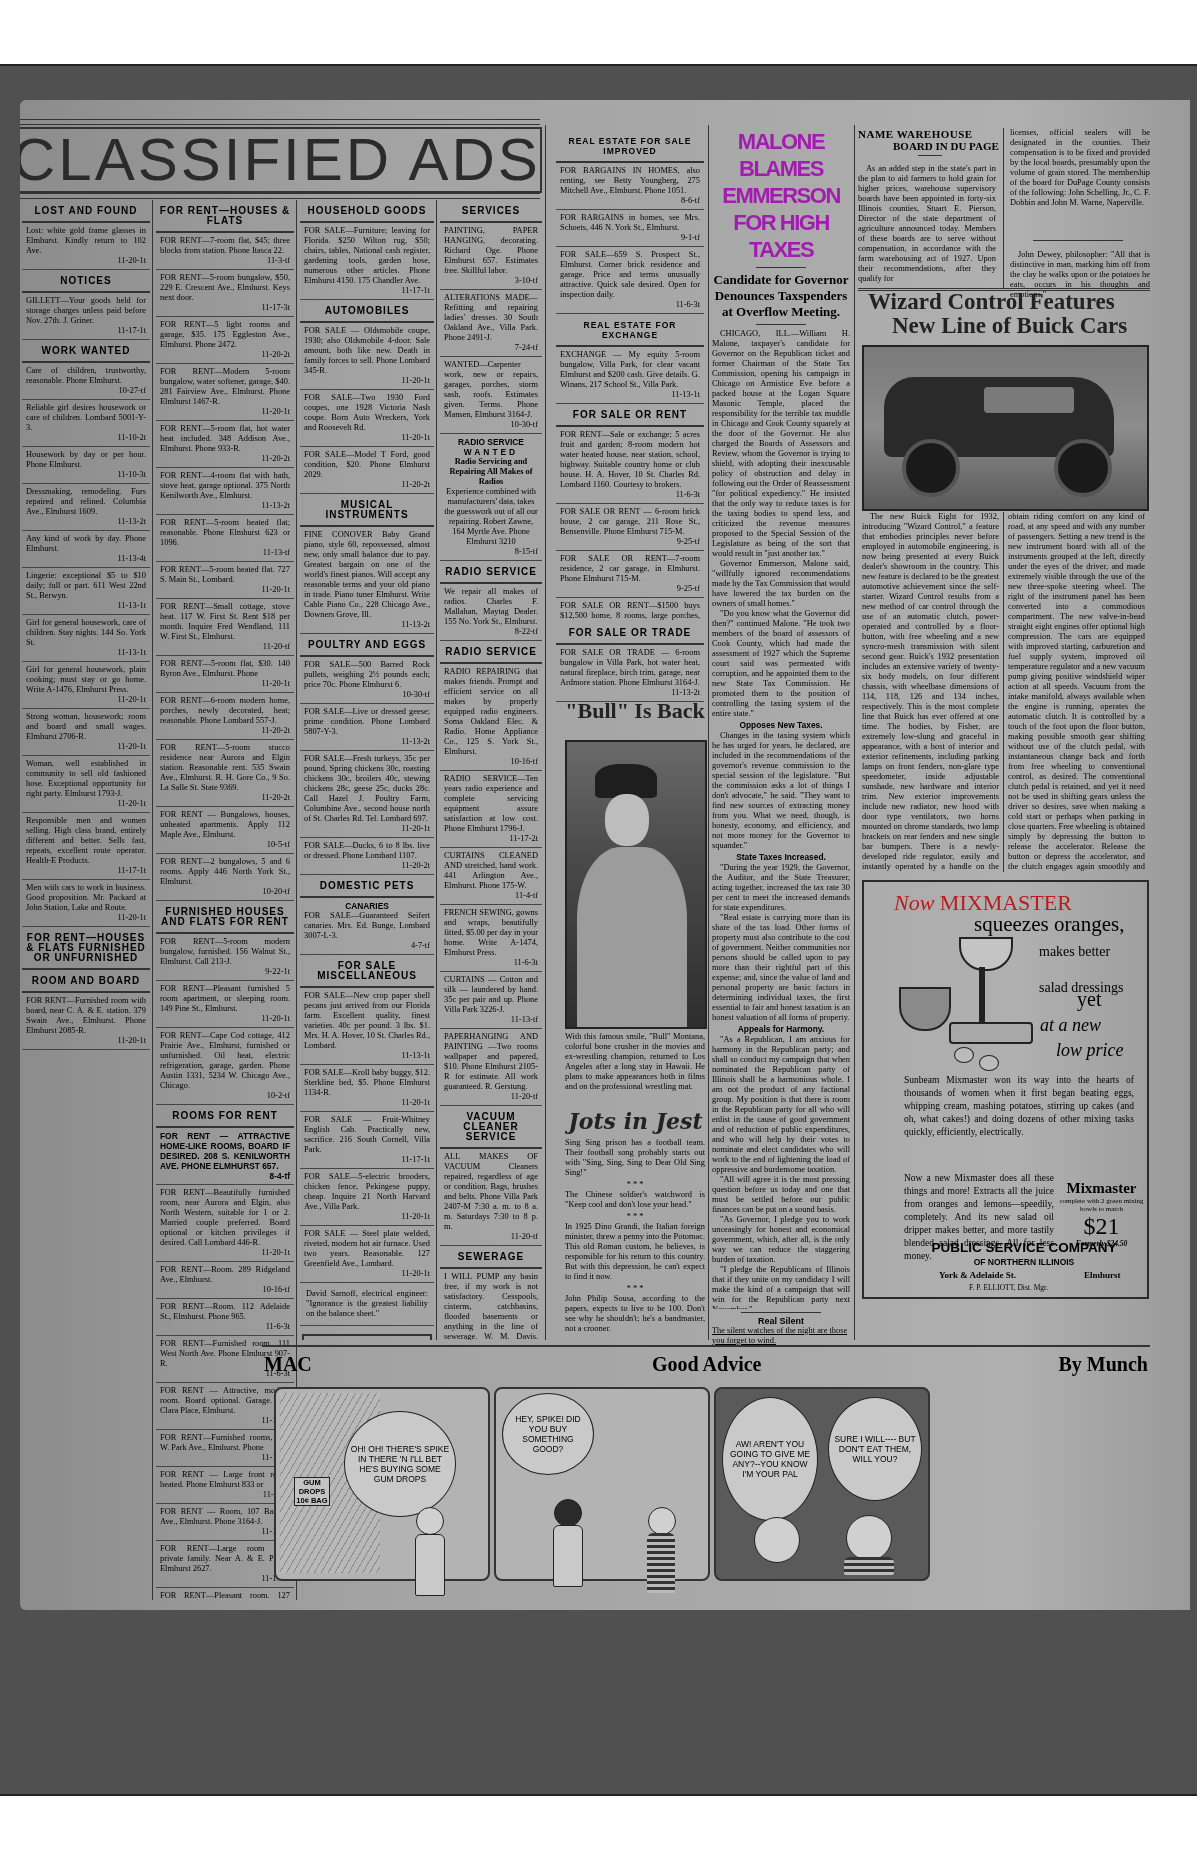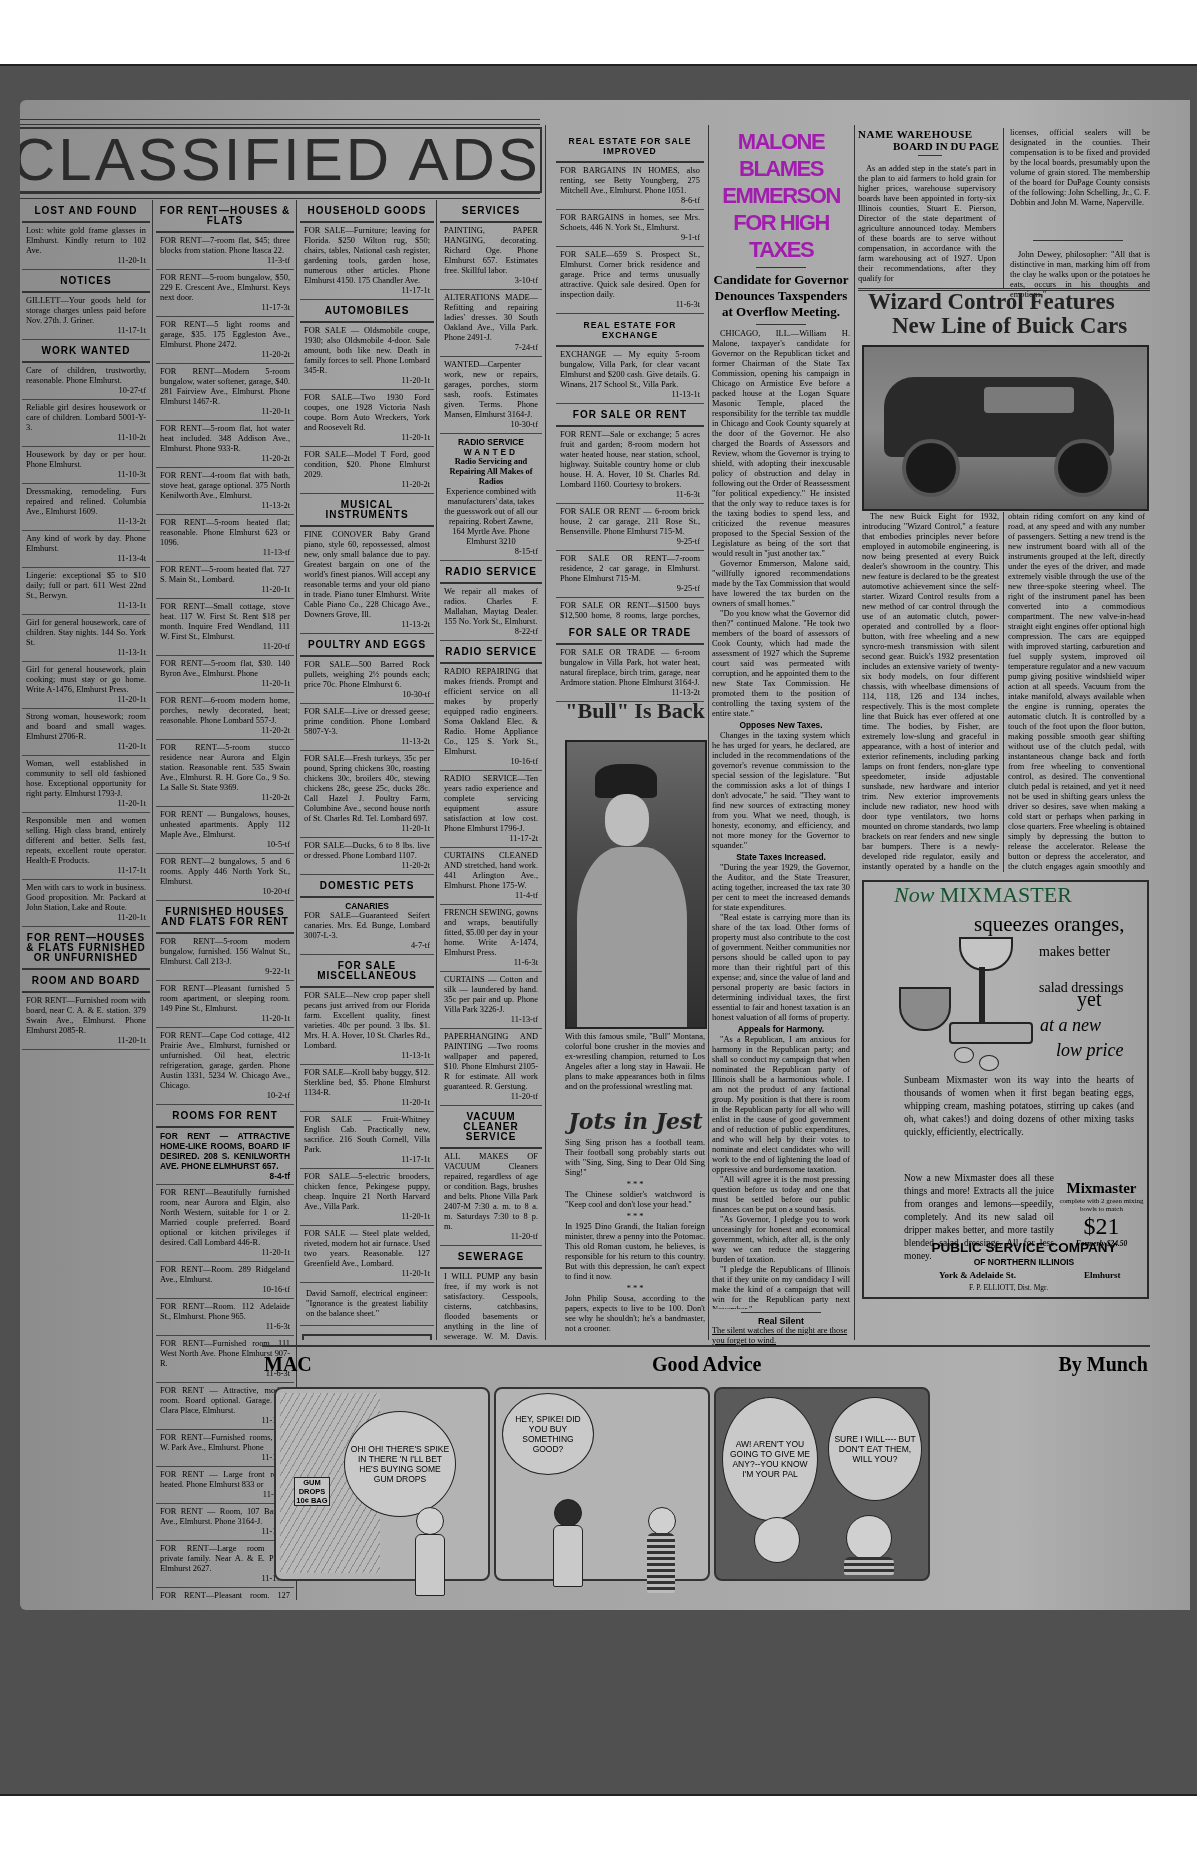--- a/index.html
+++ b/index.html
@@ -245,21 +245,21 @@
   <div style="position:absolute;left:20px;top:30px;width:230px;height:80px;background:#2a2a2a;border-radius:30px 40px 8px 8px;"></div>
   <div style="position:absolute;left:120px;top:40px;width:90px;height:26px;background:#7a7a7a;border-radius:4px;"></div>
   <div style="position:absolute;left:38px;top:92px;width:50px;height:50px;border-radius:50%;background:#1a1a1a;border:4px solid #555;"></div>
   <div style="position:absolute;left:190px;top:92px;width:50px;height:50px;border-radius:50%;background:#1a1a1a;border:4px solid #555;"></div>
 </div>
 <div class="txt" style="position:absolute;left:862px;top:512px;width:137px;height:360px;overflow:hidden;text-indent:8px;">The new Buick Eight for 1932, introducing "Wizard Control," a feature that embodies principles never before employed in automobile engineering, is now being presented at every Buick dealer's showroom in the country. This new feature is declared to be the greatest automotive achievement since the self-starter. Wizard Control results from a new method of car control through the use of an automatic clutch, power-operated and controlled by a floor-button, with free wheeling and a new syncro-mesh transmission with silent second gear. Buick's 1932 presentation includes an extensive variety of twenty-six body models, on four different chassis, with wheelbase dimensions of 114, 118, 126 and 134 inches, respectively. This is the most complete line that Buick has ever offered at one time. The bodies, by Fisher, are extremely low-slung and graceful in appearance, with a host of interior and exterior refinements, including parking lamps on front fenders, non-glare type speedometer, inside adjustable sunshade, new hardware and interior trim. New exterior improvements include new radiator, new hood with door type ventilators, two horns mounted on chrome standards, two lamp brackets on rear fenders and new single bar bumpers. There is a newly-developed ride regulator, easily and instantly operated by a handle on the steering column, which enables the driver to</div>
 <div class="vrule" style="left:1003px;top:512px;height:360px;"></div>
 <div class="txt" style="position:absolute;left:1008px;top:512px;width:137px;height:360px;overflow:hidden;">obtain riding comfort on any kind of road, at any speed and with any number of passengers. Setting a new trend is the new instrument board with all of the instruments grouped at the left, directly under the eyes of the driver, and made extremely visible through the use of the new three-spoke steering wheel. The right of the instrument panel has been converted into a commodious compartment. The new valve-in-head straight eight engines offer optional high compression. The cars are equipped with improved starting, carburetion and fuel supply system, improved oil temperature regulator and a new vacuum pump giving positive windshield wiper action at all speeds. Vacuum from the intake manifold, always available when the engine is running, operates the automatic clutch. It is controlled by a touch of the foot upon the floor button, making possible smooth gear shifting without use of the clutch pedal, with instantaneous change back and forth from free wheeling to conventional control, as desired. The conventional clutch pedal is retained, and yet it need not be used in shifting gears unless the driver so desires, save when making a cold start or perhaps when parking in close quarters. Free wheeling is obtained simply by depressing the button to release the accelerator. Release the button or depress the accelerator, and the clutch engages again smoothly and in unison with the engine.</div>
 
 <div class="mix">
-  <div style="position:absolute;left:30px;top:0;font-size:22px;color:#14532d;"><i>Now</i> <span>MIXMASTER</span></div>
+  <div style="position:absolute;left:30px;top:8px;font-size:22px;color:#b91c1c;"><i>Now</i> <span>MIXMASTER</span></div>
   <div style="position:absolute;left:110px;top:30px;font-size:21px;">squeezes oranges,</div>
   <div style="position:absolute;left:175px;top:62px;font-size:14px;">makes better</div>
   <div style="position:absolute;left:175px;top:98px;font-size:14px;">salad dressings</div>
   <div style="position:absolute;left:213px;top:106px;font-size:20px;">yet</div>
   <div style="position:absolute;left:176px;top:133px;font-size:18px;font-style:italic;">at a new</div>
   <div style="position:absolute;left:192px;top:158px;font-size:18px;font-style:italic;">low price</div>
 
   <div style="position:absolute;left:35px;top:55px;width:130px;height:130px;">
     <div style="position:absolute;left:60px;top:0;width:50px;height:30px;border:2px solid #222;border-radius:0 0 25px 25px;background:#c4c4c4;"></div>
     <div style="position:absolute;left:0;top:50px;width:48px;height:40px;border:2px solid #222;border-radius:0 0 24px 24px;background:#8a8a8a;"></div>

